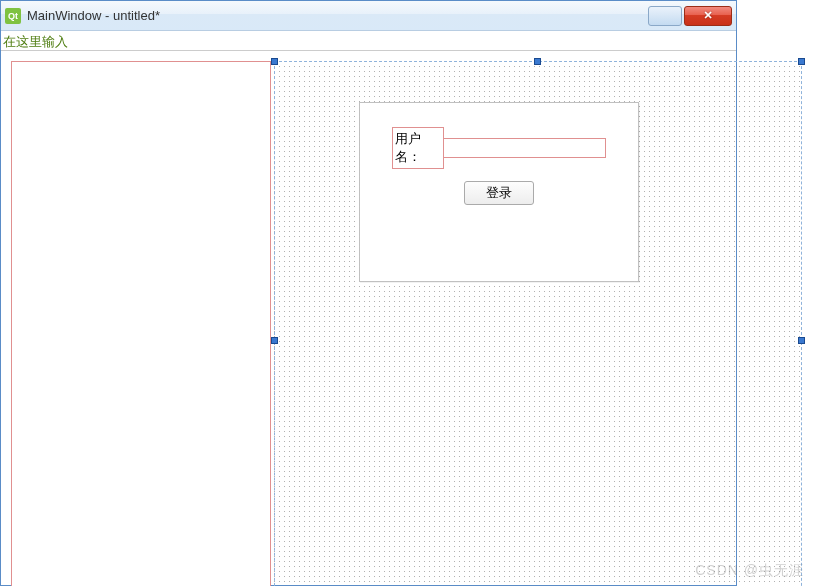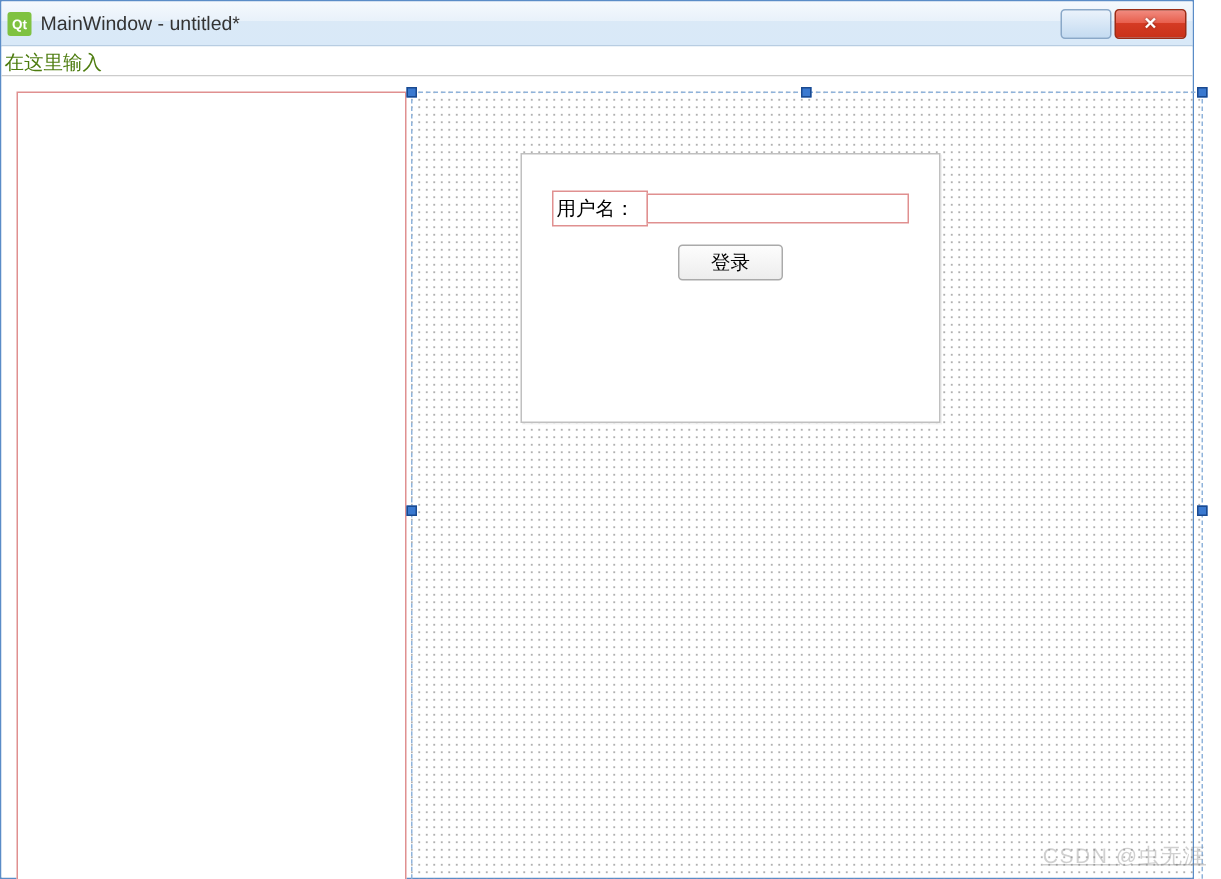--- a/index.html
+++ b/index.html
@@ -6,21 +6,21 @@
     body {
       font-family: "Microsoft YaHei", "SimSun", sans-serif;
       font-size: 12px;
       background: #fff;
       width: 814px;
       height: 586px;
       overflow: hidden;
       position: relative;
     }
     .window {
-      width: 796px;
+      width: 737px;
       height: 586px;
       border: 1px solid #5a8cc7;
       background: #fff;
       display: flex;
       flex-direction: column;
     }
     .titlebar {
       height: 30px;
       background: linear-gradient(to bottom, #f5f9fd 0%, #e8f1fa 45%, #dae9f7 46%, #d9e9f8 100%);
       border-bottom: 1px solid #b8cde2;
@@ -111,28 +111,28 @@
       background: #3a79d0;
       border: 1px solid #1a4a90;
     }
     .sh-tl { left: -4px; top: -4px; }
     .sh-tm { left: 50%; top: -4px; margin-left: -4px; }
     .sh-tr { right: -4px; top: -4px; }
     .sh-ml { left: -4px; top: 50%; margin-top: -4px; }
     .sh-mr { right: -4px; top: 50%; margin-top: -4px; }
     .login-box {
       position: absolute;
-      left: 72px;
+      left: 84px;
       top: 40px;
       width: 280px;
       height: 180px;
       background: #fff;
       border: 1px solid #c0c0c0;
       box-shadow: 1px 1px 0 rgba(0,0,0,0.05);
-      padding: 24px 20px;
+      padding: 24px 32px;
     }
     .form-row {
       display: flex;
       align-items: center;
       margin-bottom: 12px;
     }
     .form-row label {
       width: 64px;
       font-size: 13px;
       color: #000;
@@ -164,21 +164,20 @@
       color: #000;
     }
     .watermark {
       position: absolute;
       right: 10px;
       bottom: 6px;
       color: rgba(120,120,120,0.35);
       font-size: 14px;
       letter-spacing: 1px;
       pointer-events: none;
-      text-decoration: underline;
     }
   </style>
 </head>
 <body>
 
 <div class="window">
   <div class="titlebar">
     <div class="app-icon">Qt</div>
     <div class="title-text">MainWindow - untitled*</div>
     <div class="window-controls">

